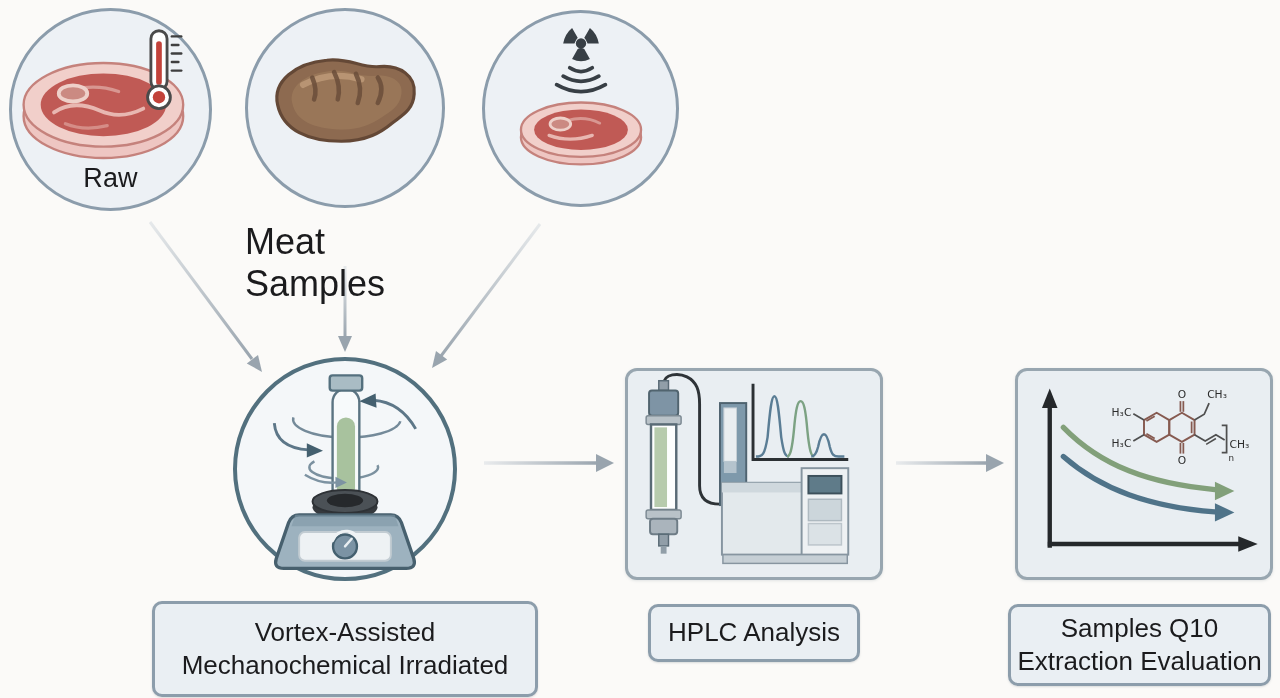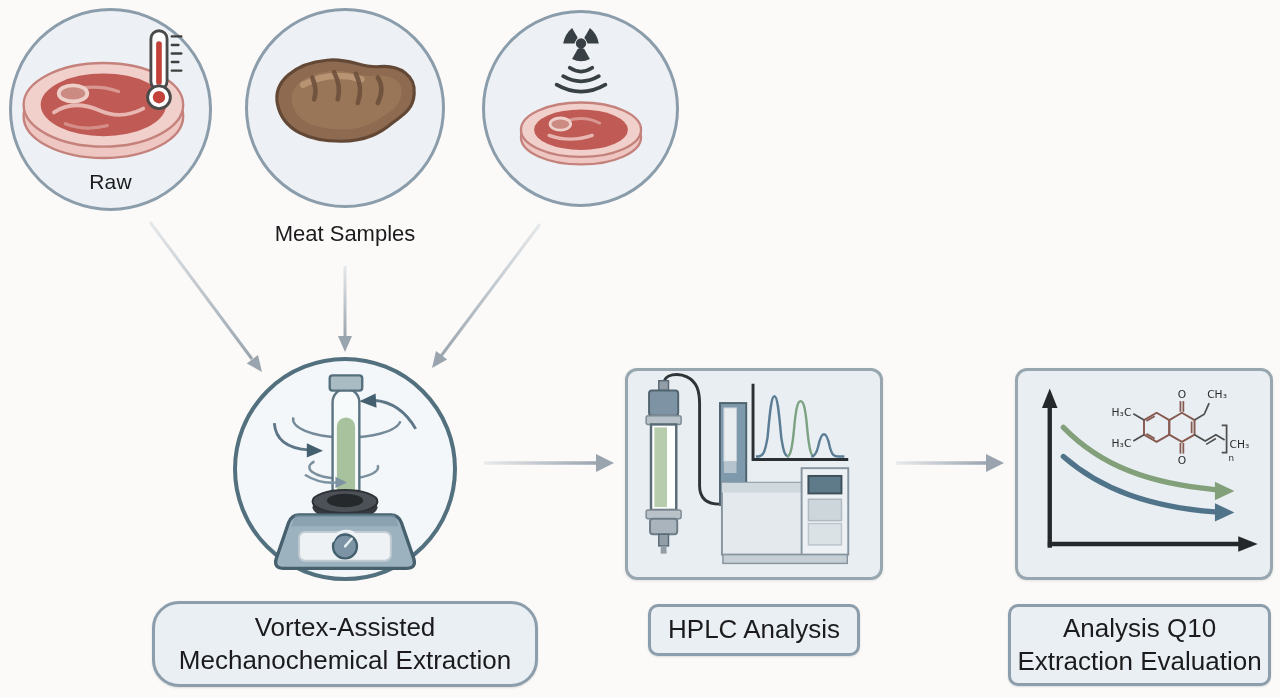--- a/index.html
+++ b/index.html
@@ -11,47 +11,47 @@
   }
   .sample-circle{
     position:absolute;border-radius:50%;
     background:#edf1f5;border:3px solid #8b9cab;
     box-sizing:border-box;
     display:flex;flex-direction:column;align-items:center;
   }
   .sample-circle .icon-svg{flex:0 0 auto;}
   .sample-label{
     position:absolute;bottom:14px;left:0;width:100%;
-    text-align:center;font-size:21px;letter-spacing:.2px;
+    text-align:center;font-size:27px;letter-spacing:.2px;
   }
   .group-label{
     position:absolute;left:245px;top:221px;width:200px;
-    text-align:center;font-size:22px;
+    font-size:36px;
   }
   .vortex-circle{
     position:absolute;left:233px;top:357px;width:224px;height:224px;
     border-radius:50%;background:#f4f7f9;border:4px solid #52707e;
     box-sizing:border-box;display:flex;align-items:center;justify-content:center;
   }
   .process-box{
     position:absolute;width:258px;height:212px;
     background:#e9eef2;border:3px solid #98a6b0;border-radius:12px;
     box-sizing:border-box;display:flex;align-items:center;justify-content:center;
     box-shadow:0 1px 3px rgba(110,125,140,.18);
   }
   #hplc-box{left:625px;top:368px;}
   #q10-box{left:1015px;top:368px;}
   .label-box{
     position:absolute;background:#eaeff3;border:3px solid #8c9dab;border-radius:10px;
     box-sizing:border-box;display:flex;flex-direction:column;justify-content:center;
     align-items:center;font-size:26px;line-height:1.28;text-align:center;
     box-shadow:0 1px 2px rgba(120,130,140,.25);
   }
-  #extraction-label{left:152px;top:601px;width:386px;height:86px;border-radius:27px;}
-  #hplc-label{left:648px;top:604px;width:212px;height:52px;}
+  #extraction-label{left:152px;top:601px;width:386px;height:96px;}
+  #hplc-label{left:648px;top:604px;width:212px;height:58px;}
   #q10-label{left:1008px;top:604px;width:263px;height:82px;}
   #arrows{position:absolute;left:0;top:0;pointer-events:none;}
   svg text.chem{font-family:"DejaVu Sans", sans-serif;fill:#2c2c2c;}
 </style>
 </head>
 <body>
 
 <svg id="arrows" width="1280" height="698" viewBox="0 0 1280 698">
   <defs>
     <linearGradient id="ga1" gradientUnits="userSpaceOnUse" x1="150" y1="222" x2="252" y2="359">
@@ -274,23 +274,23 @@
       <text class="chem" x="168" y="96" font-size="11" text-anchor="middle" fill="#7c4a40">O</text>
       <text class="chem" x="194" y="28" font-size="11" text-anchor="start">CH₃</text>
       <text class="chem" x="217" y="79" font-size="11" text-anchor="start">CH₃</text>
       <text class="chem" x="216" y="93" font-size="9" text-anchor="start">n</text>
     </g>
   </svg>
 </div>
 
 <div class="label-box" id="extraction-label">
   <span>Vortex-Assisted</span>
-  <span>Mechanochemical Extraction</span>
+  <span>Mechanochemical Irradiated</span>
 </div>
 
 <div class="label-box" id="hplc-label">
   <span>HPLC Analysis</span>
 </div>
 
 <div class="label-box" id="q10-label">
-  <span>Analysis Q10</span>
+  <span>Samples Q10</span>
   <span>Extraction Evaluation</span>
 </div>
 
 </body></html>

